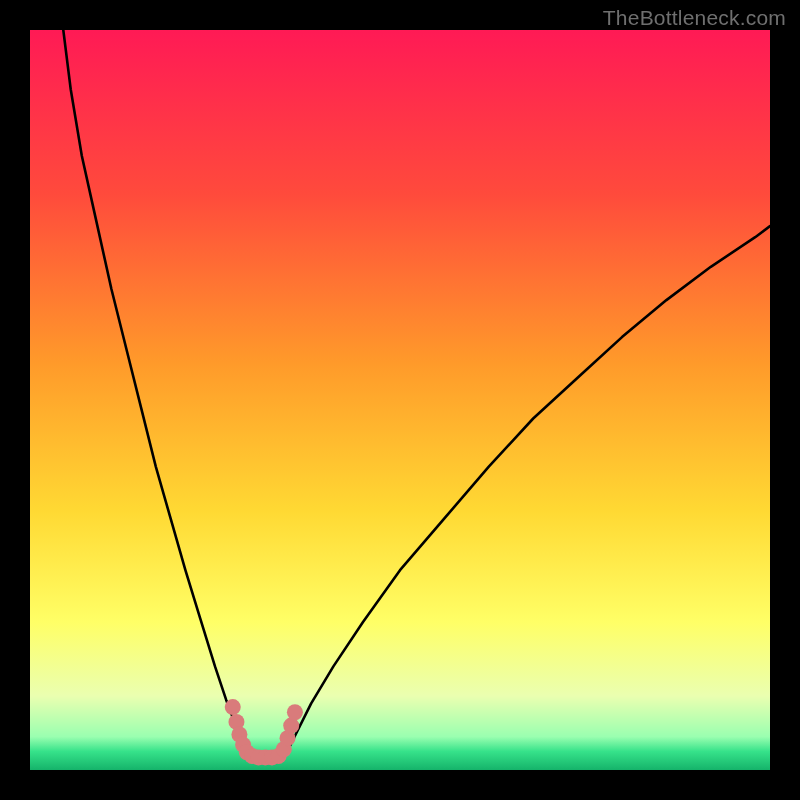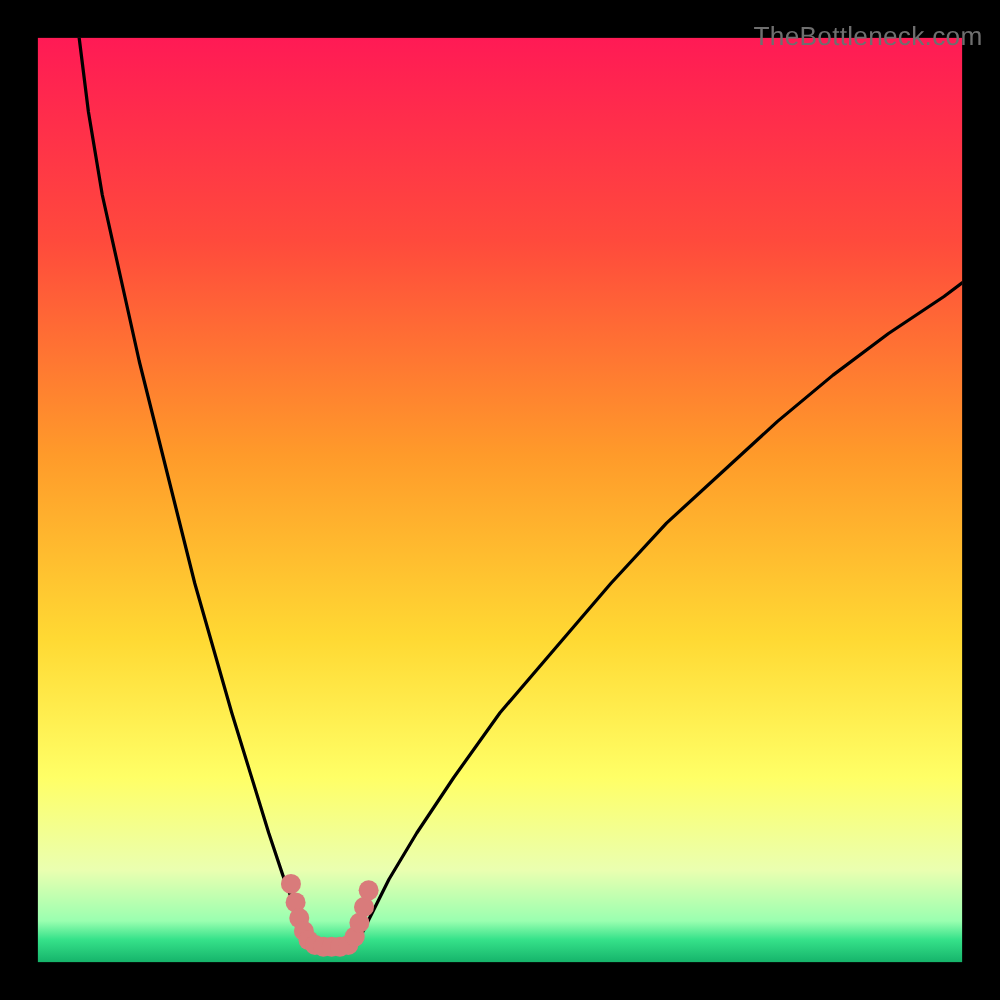--- a/index.html
+++ b/index.html
@@ -25,21 +25,21 @@
     height: 740px;
     overflow: hidden;
   }
   .gradient {
     position: absolute;
     left: 0; top: 0;
     width: 100%; height: 100%;
   }
   .watermark {
     position: absolute;
-    top: 18px;
+    top: 6px;
     right: 14px;
     color: #6f6f6f;
     font-size: 21px;
     font-weight: 400;
     letter-spacing: 0.2px;
   }
   svg.curves {
     position: absolute;
     left: 0; top: 0;
     width: 100%; height: 100%;

